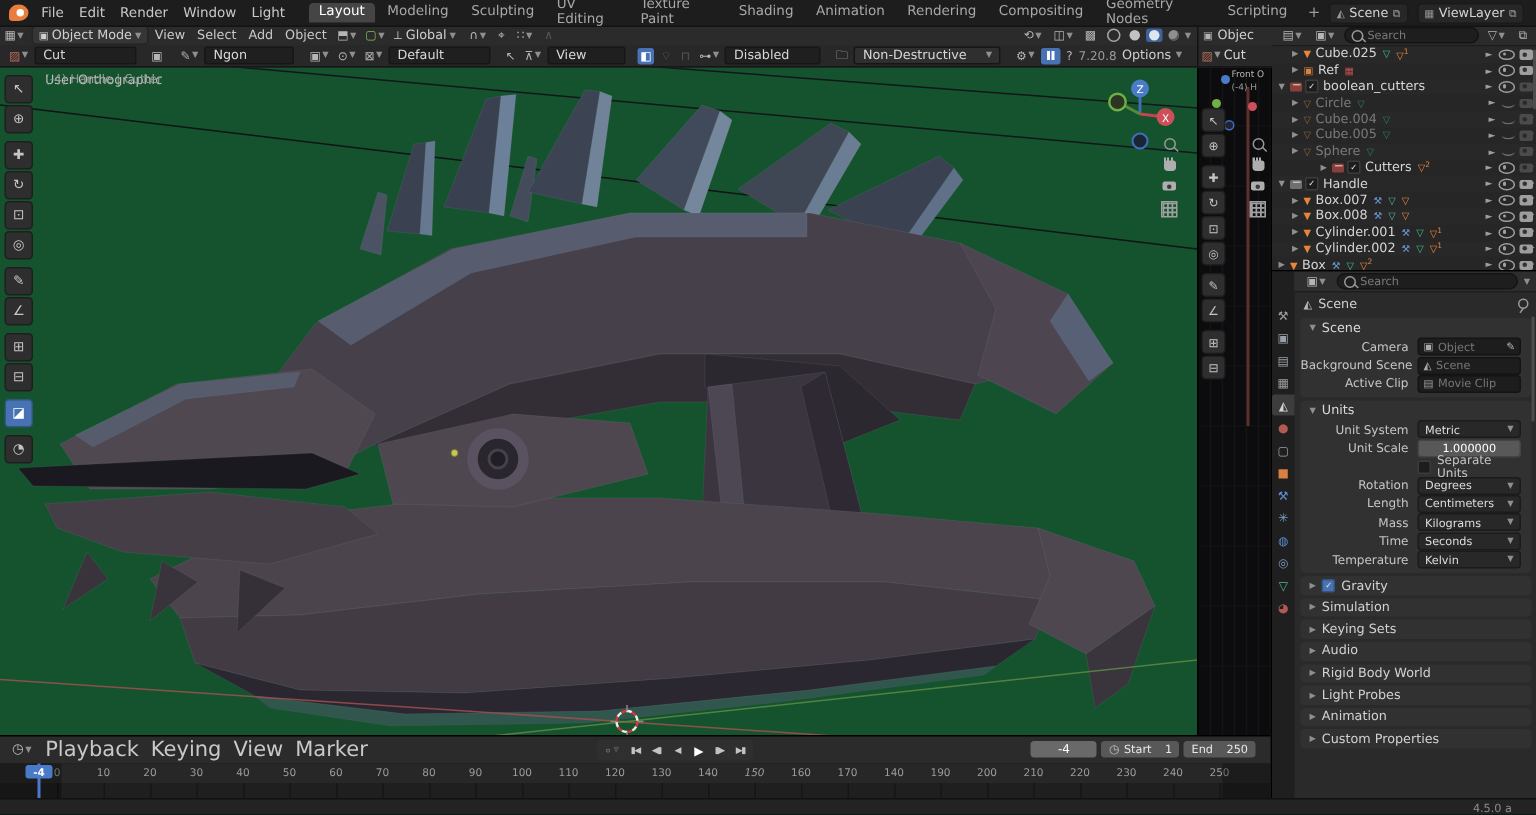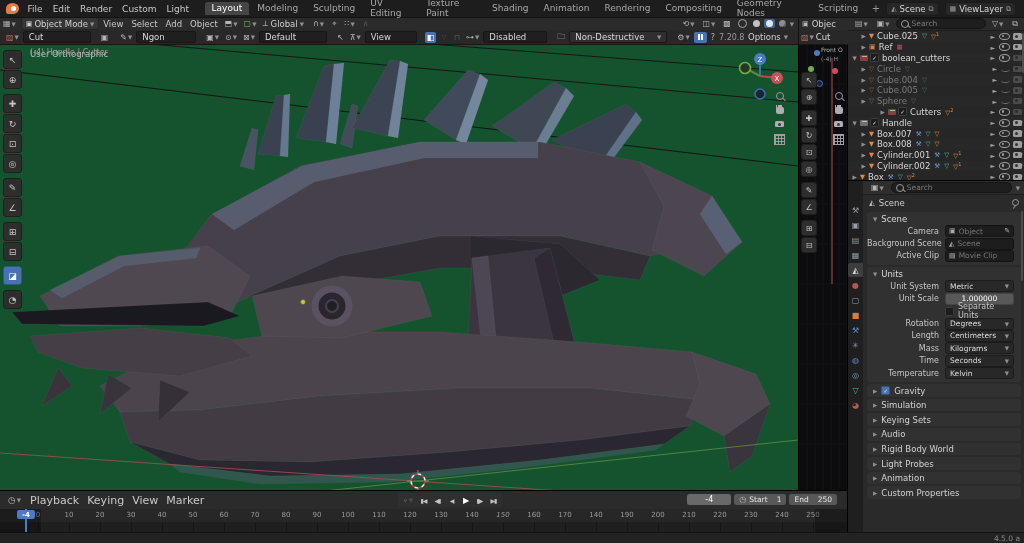--- a/index.html
+++ b/index.html
@@ -116,49 +116,49 @@
   .prop-label{width:72px;text-align:right;font-size:8px;color:#c6c6c6;padding-right:6px;flex:none;white-space:nowrap;}
   .fld-obj{flex:1;height:10px;background:#1d1d1d;border:1px solid #141414;border-radius:2.5px;display:flex;align-items:center;gap:3px;padding:0 3px;font-size:7.5px;color:#777;}
   .fld-dd{flex:1;height:10px;background:#282828;border:1px solid #1b1b1b;border-radius:2.5px;display:flex;align-items:center;padding:0 4px;font-size:7.5px;color:#dedede;}
   .fld-dd .chev{margin-left:auto;}
   .fld-slider{flex:1;height:10px;background:#585858;border:1px solid #444;border-radius:2.5px;display:flex;align-items:center;justify-content:center;font-size:7.5px;color:#fff;}
   .panel-c{margin:2px 4px;background:#313131;border-radius:3px;height:12.6px;display:flex;align-items:center;gap:4px;padding:0 6px;font-size:8.5px;color:#d2d2d2;}
   .scrollbar-v{position:absolute;right:1px;width:2.5px;border-radius:2px;background:#4d4d4d;}
   
   .timeline{position:absolute;left:0;top:490px;width:847px;height:42px;background:#232323;border-top:1px solid #000;overflow:hidden;}
   .tl-header{height:18px;display:flex;align-items:center;gap:2px;padding:0 5px;background:#2b2b2b;border-bottom:1px solid #191919;}
-  .tl-menu{padding:0 4px;font-size:11px;color:#c9c9c9;}
+  .tl-menu{padding:0 4px;font-size:14px;color:#c9c9c9;}
   .tl-play{position:absolute;left:398px;top:2px;display:flex;align-items:center;gap:1px;background:#2f2f2f;border-radius:3px;padding:1px 2px;}
   .pb{min-width:13px;height:12px;display:flex;align-items:center;justify-content:center;font-size:6px;color:#c3c3c3;letter-spacing:-1px;}
   .pb.play{font-size:8px;color:#fff;}
   .tl-fields{position:absolute;right:10px;top:3px;display:flex;align-items:center;gap:3px;}
   .f-cur{width:44px;height:11px;background:#696969;border-radius:2.5px;display:flex;align-items:center;justify-content:center;font-size:8px;color:#fff;}
   .f-se{height:11px;background:#585858;border-radius:2.5px;display:flex;align-items:center;gap:3px;padding:0 5px;font-size:7.5px;color:#e8e8e8;}
   .tl-ruler{position:absolute;left:0;top:18px;width:847px;height:13px;background:#272727;border-bottom:1px solid #151515;}
   .tick{position:absolute;top:2px;font-size:7px;color:#9b9b9b;transform:translateX(-50%);}
   .tl-track{position:absolute;left:0;top:31px;width:847px;height:11px;background:#1f1f1f;}
   .vline{position:absolute;top:0;bottom:0;width:1px;background:#161616;}
   .playhead-line{position:absolute;left:25px;top:18px;width:2px;height:24px;background:#4a7bc8;z-index:4;}
   .playhead-badge{position:absolute;left:17px;top:19px;width:18px;height:9px;background:#4a7bc8;border-radius:2px;color:#fff;font-size:7px;font-weight:bold;display:flex;align-items:center;justify-content:center;z-index:5;}
   .tl-dim{position:absolute;top:18px;bottom:0;background:rgba(0,0,0,0.28);z-index:2;}
   
-  .statusbar{position:absolute;left:0;top:532px;width:1024px;height:11px;background:#232323;border-top:1px solid #111;display:flex;align-items:center;padding:0 4px;font-size:7.5px;color:#8b8b8b;z-index:30;box-sizing:border-box;}
+  .statusbar{position:absolute;left:0;top:532px;width:1024px;height:11px;background:#232323;border-top:1px solid #111;display:flex;align-items:center;padding:0 16px;font-size:7.5px;color:#8b8b8b;z-index:30;box-sizing:border-box;}
 </style>
 </head>
 <body>
 
 <div id="app">
 
   <div class="topbar">
     <div class="blender-logo"></div>
     <div id="tb-menus" class="r">
         <span class="menu-item">File</span>
         <span class="menu-item">Edit</span>
         <span class="menu-item">Render</span>
-        <span class="menu-item">Custom</span>
+        <span class="menu-item">Window</span>
         <span class="menu-item">Light</span>
       </div>
     <div id="tb-tabs" class="ws-tabs">
         <span class="ws-tab active">Layout</span>
         <span class="ws-tab">Modeling</span>
         <span class="ws-tab">Sculpting</span>
         <span class="ws-tab">UV Editing</span>
         <span class="ws-tab">Texture Paint</span>
         <span class="ws-tab">Shading</span>
         <span class="ws-tab">Animation</span>

